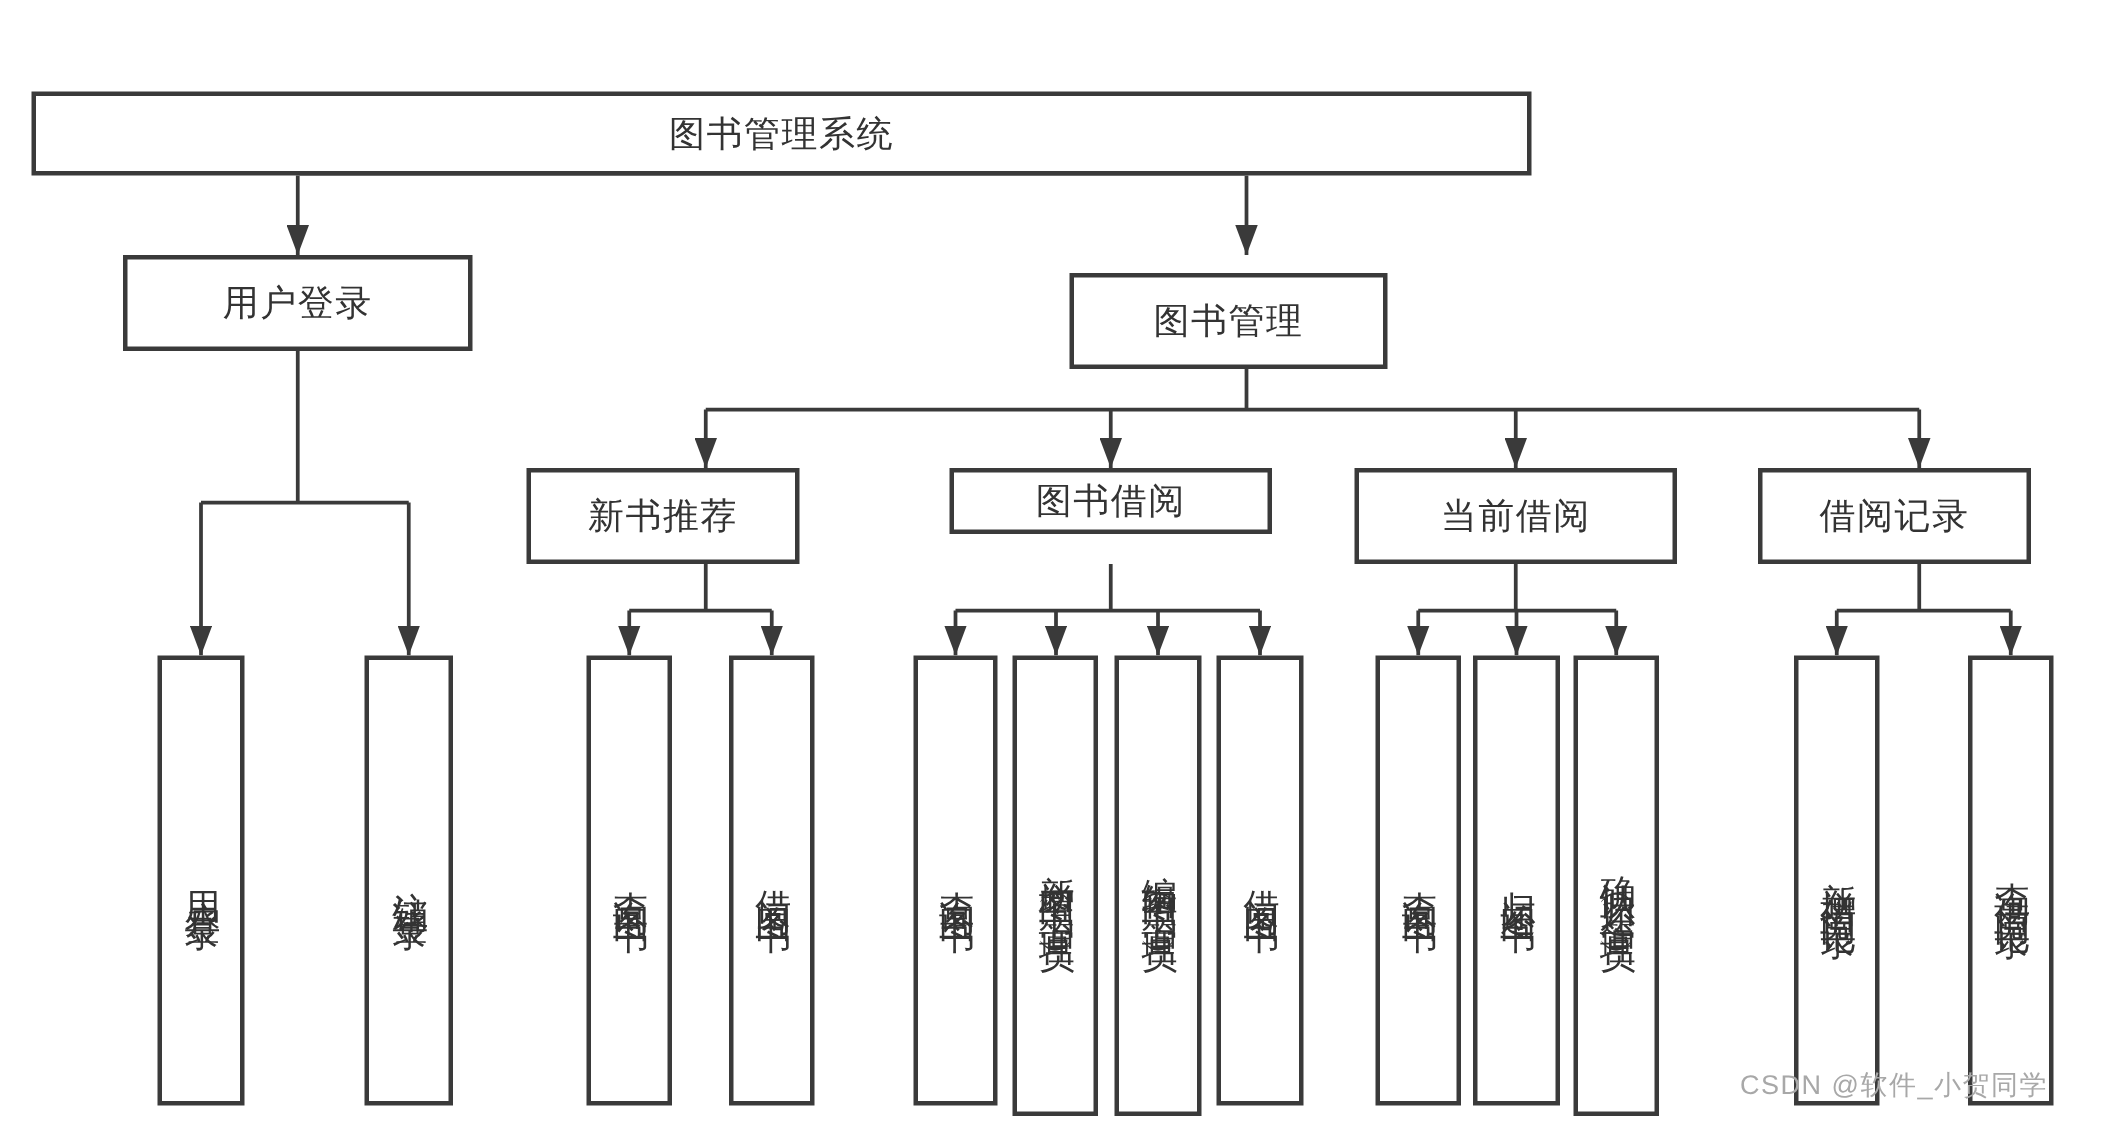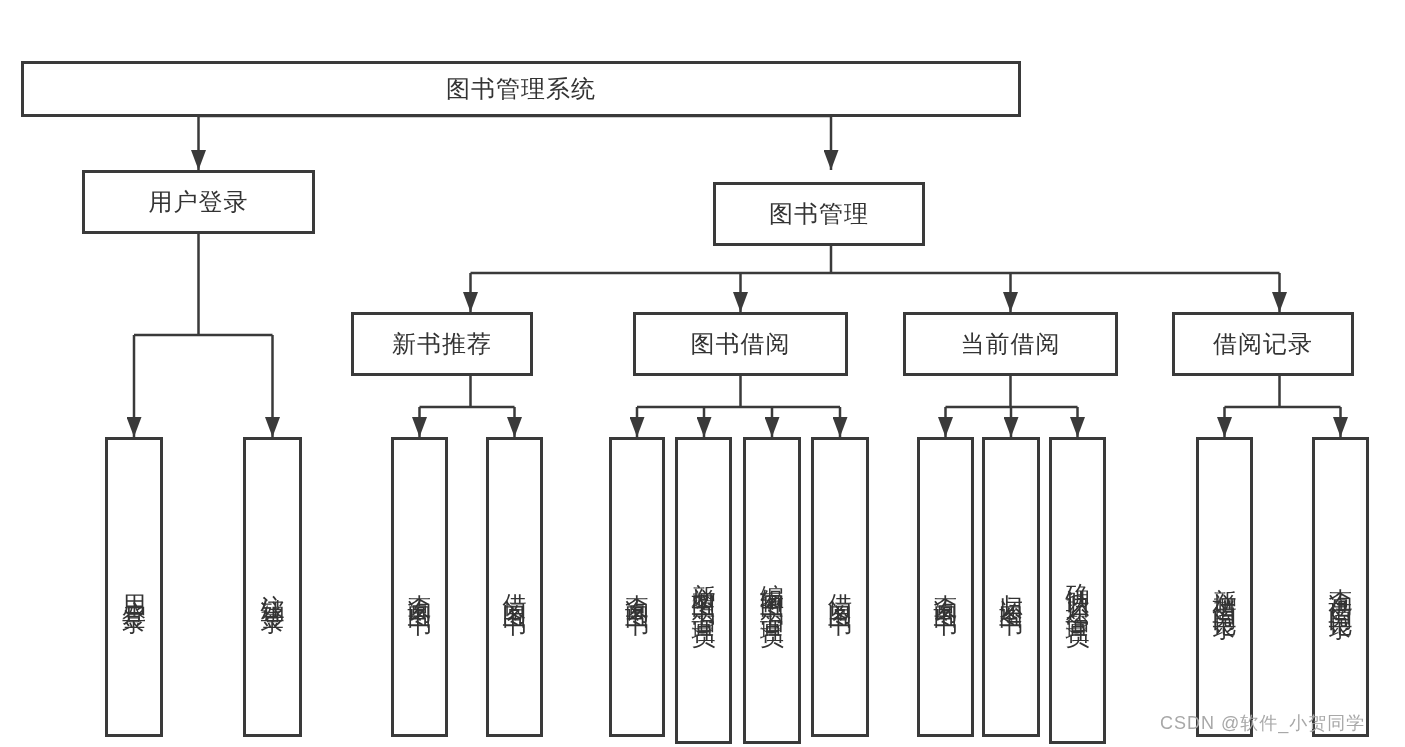--- a/index.html
+++ b/index.html
@@ -88,21 +88,21 @@
     <line class="c" x1="1224.5" y1="407" x2="1224.5" y2="437" marker-end="url(#arrowhead)"></line>
     <line class="c" x1="1340.5" y1="407" x2="1340.5" y2="437" marker-end="url(#arrowhead)"></line>
   </svg>
 
   <div class="box h" style="left:21px; top:13px; width:1000px; height:56px;margin-top:48px;">图书管理系统</div>
 
   <div class="box h" style="left:82px; top:170px; width:233px; height:64px;">用户登录</div>
   <div class="box h" style="left:713px; top:182px; width:212px; height:64px;">图书管理</div>
 
   <div class="box h" style="left:351px; top:312px; width:182px; height:64px;">新书推荐</div>
-  <div class="box h" style="left:633px; top:312px; width:215px; height:64px;">图书借阅</div>
+  <div class="box h" style="left:633px; top:312px; width:215px; height:44px;">图书借阅</div>
   <div class="box h" style="left:903px; top:312px; width:215px; height:64px;">当前借阅</div>
   <div class="box h" style="left:1172px; top:312px; width:182px; height:64px;">借阅记录</div>
 
   <div class="box v" style="left:105px; top:437px; width:58px; height:300px;">用户登录</div>
   <div class="box v" style="left:243px; top:437px; width:59px; height:300px;">注销登录</div>
 
   <div class="box v" style="left:391px; top:437px; width:57px; height:300px;">查询图书</div>
   <div class="box v" style="left:486px; top:437px; width:57px; height:300px;">借阅图书</div>
 
   <div class="box v" style="left:609px; top:437px; width:56px; height:300px;">查询图书</div>

